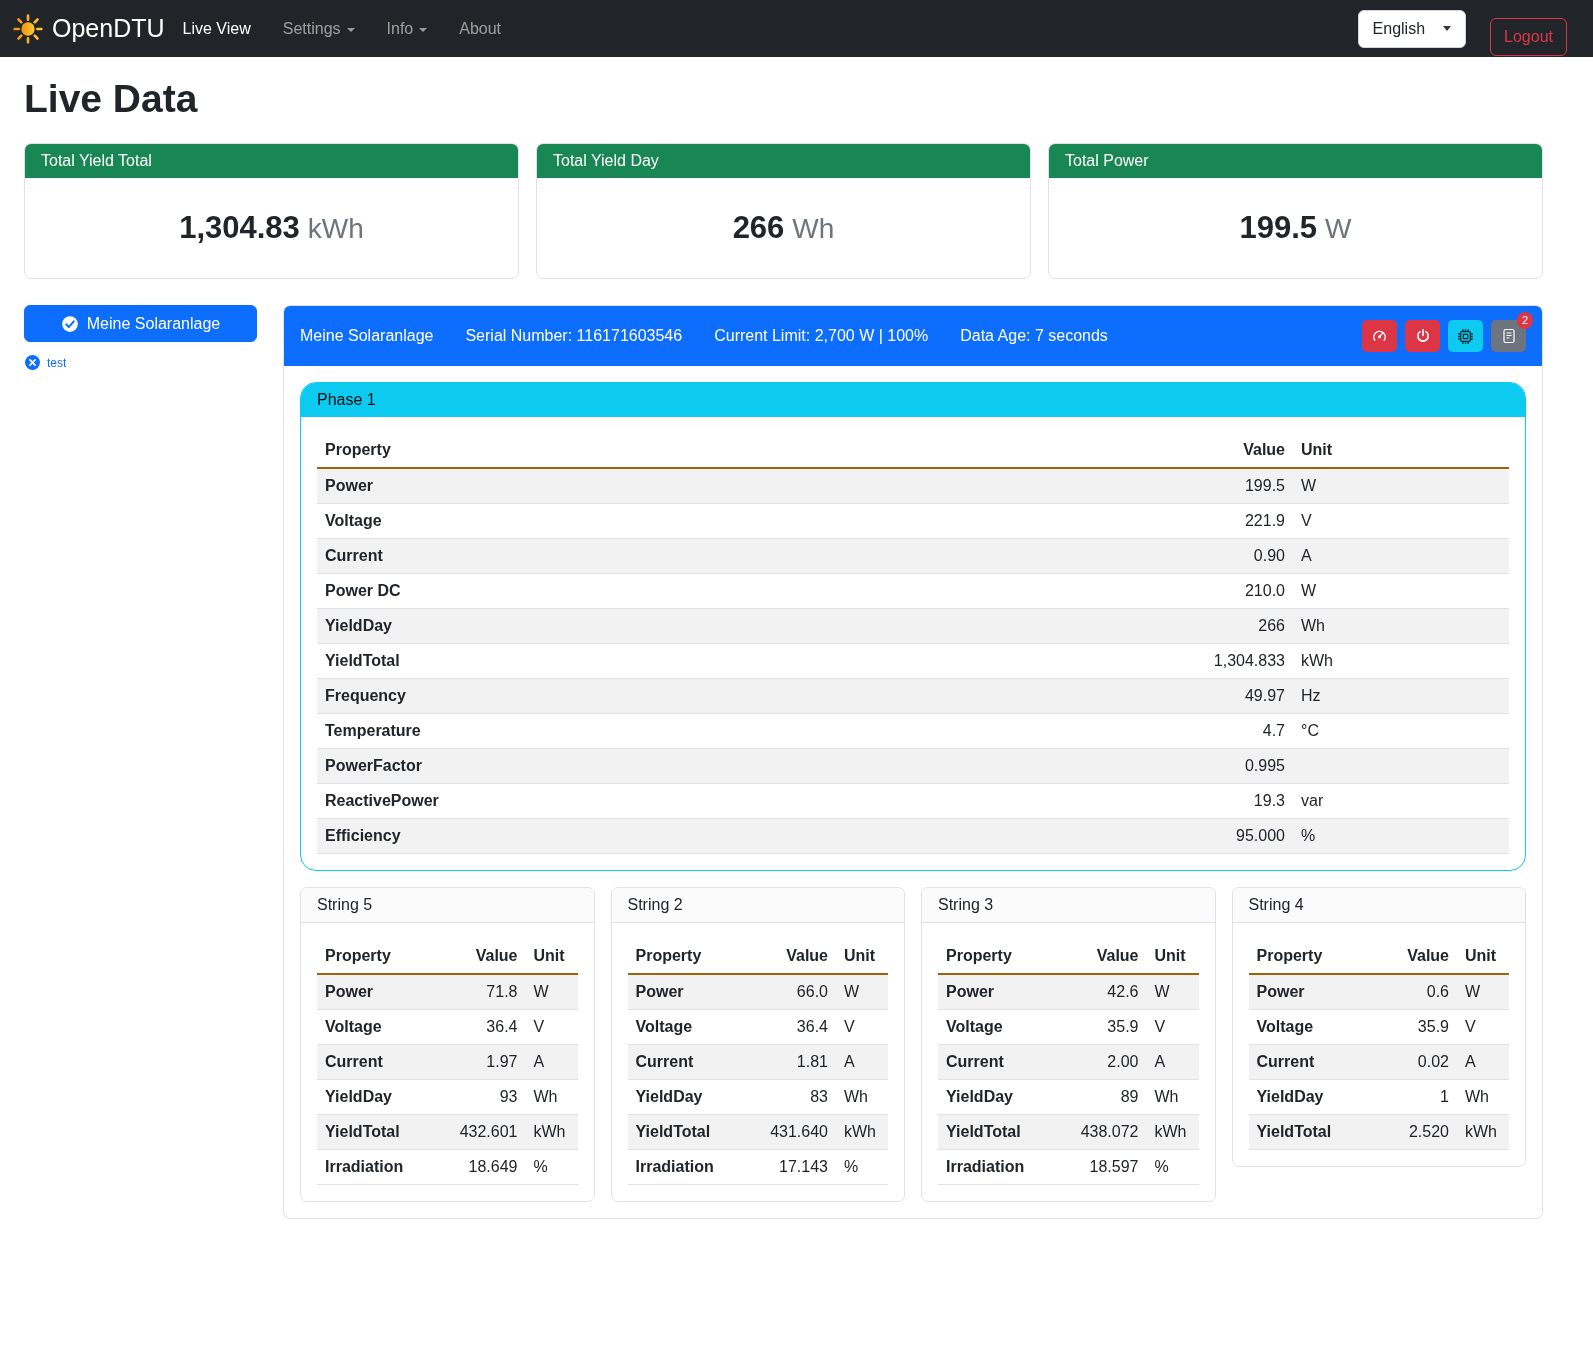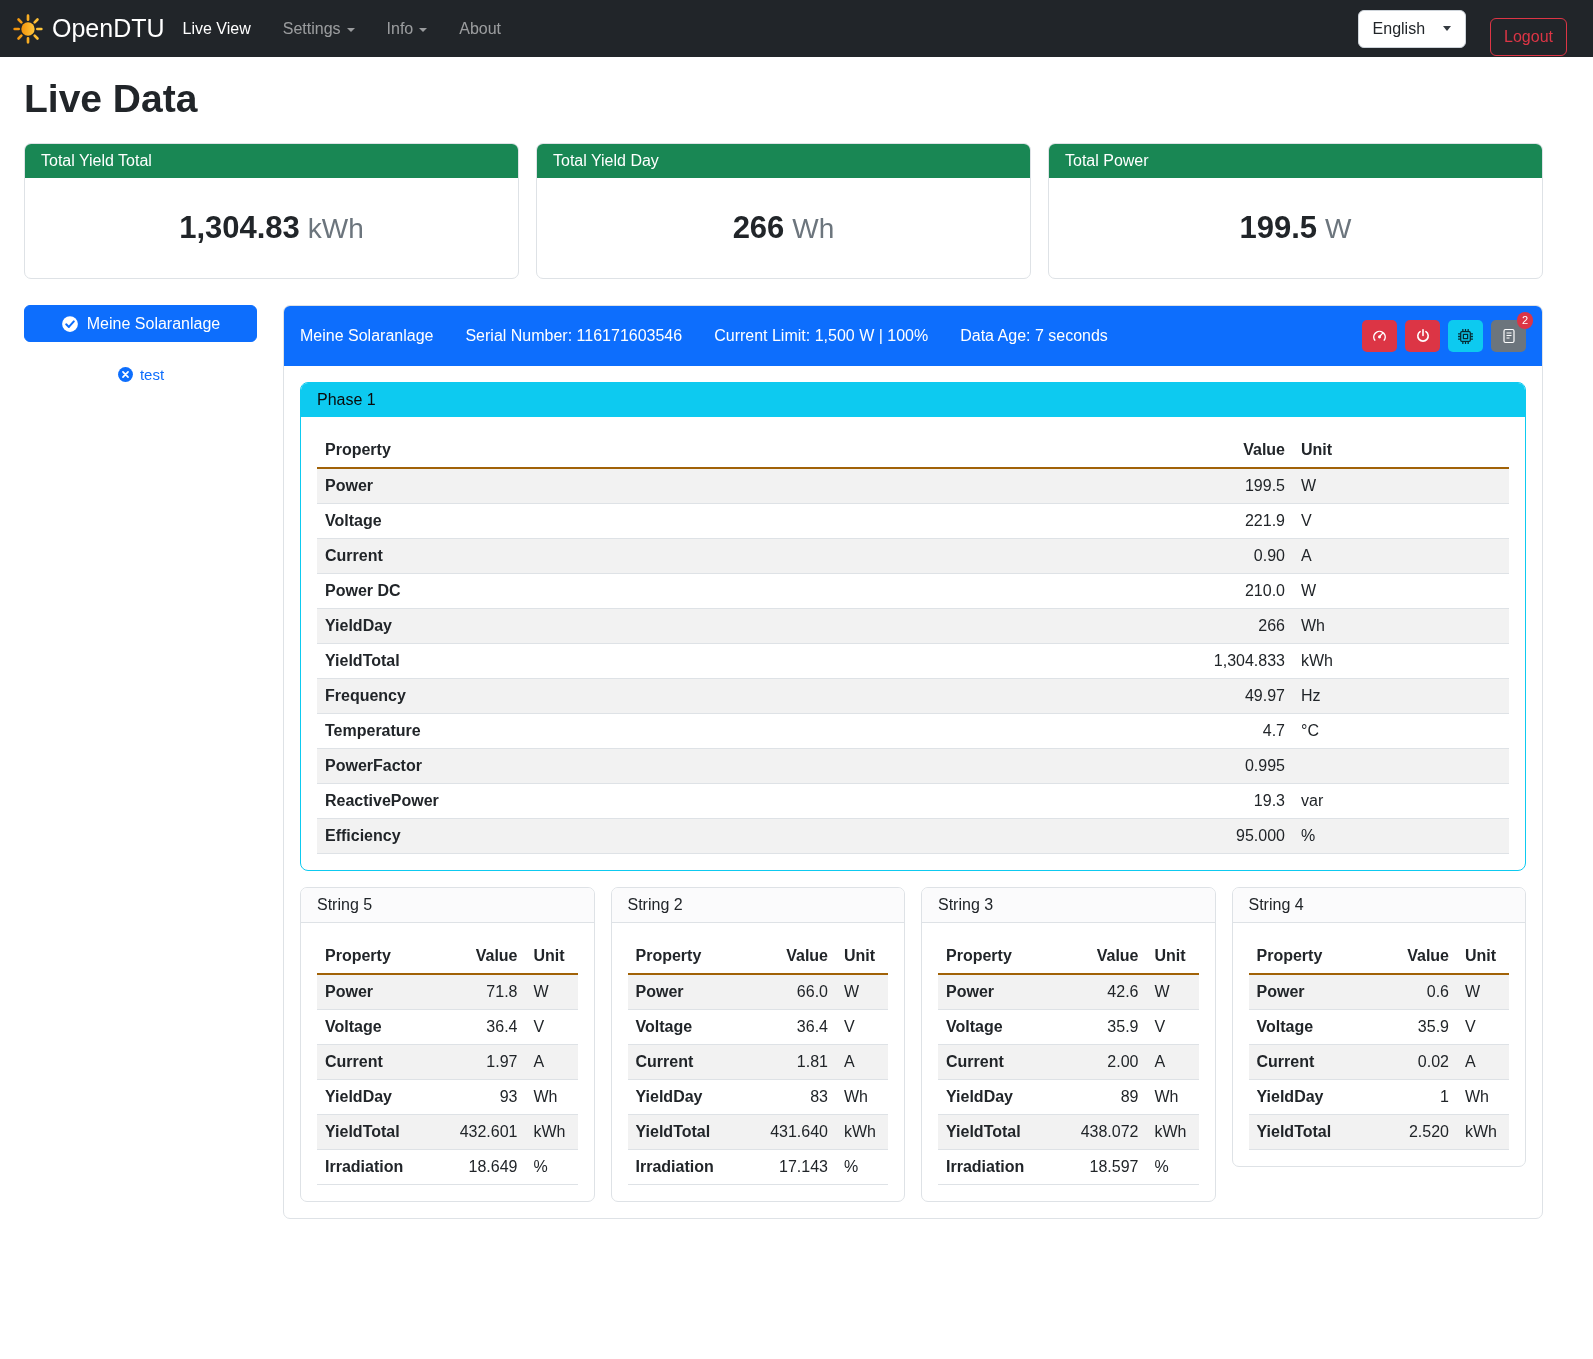--- a/index.html
+++ b/index.html
@@ -86,23 +86,23 @@
   .inverter-col { width:233px; flex:none; }
   .inverter-select-btn {
     width:100%;
     background:#0d6efd; color:#fff;
     border:1px solid #0d6efd; border-radius:6px;
     height:37px; font-size:16px;
     display:flex; align-items:center; justify-content:center; gap:8px;
     cursor:pointer; font-family:inherit;
   }
   .inverter-test {
-    margin-top:24px;
-    display:flex; align-items:center; justify-content:center; gap:6px;
-    color:#0d6efd; font-size:15px; cursor:pointer;
+    margin-top:12px;
+    display:flex; align-items:center; justify-content:flex-start; gap:6px;
+    color:#0d6efd; font-size:12px; cursor:pointer;
   }
 
   
   .panel {
     flex:1;
     border:1px solid #dee2e6; border-radius:7px;
     background:#fff; overflow:hidden;
   }
   .panel-header {
     background:#0d6efd; color:#fff;
@@ -124,21 +124,21 @@
     position:absolute; top:-8px; right:-7px;
     background:#dc3545; color:#fff;
     font-size:11px; line-height:1;
     padding:3px 5px; border-radius:8px;
     min-width:16px; text-align:center;
   }
   .panel-body { padding:16px; }
 
   
   .phase-card {
-    border:1px solid #0dcaf0; border-radius:8px;
+    border:1px solid #0dcaf0; border-radius:16px;
     overflow:hidden; margin-bottom:16px; background:#fff;
   }
   .phase-header {
     background:#0dcaf0; color:#0a0a0a;
     padding:8px 16px; font-size:16px;
   }
   .phase-body { padding:16px; }
 
   
   table.data-table { width:100%; border-collapse:collapse; font-size:16px; }
@@ -260,21 +260,21 @@
           </svg>
         </span>
         <span>test</span>
       </div>
     </aside>
 
     <section class="panel">
       <header class="panel-header">
         <span>Meine Solaranlage</span>
         <span>Serial Number: 116171603546</span>
-        <span>Current Limit: 1,500 W | 100%</span>
+        <span>Current Limit: 2,700 W | 100%</span>
         <span>Data Age: 7 seconds</span>
         <div class="panel-actions">
           <button class="icon-btn danger">
             <span style="display:flex;">
               <svg viewBox="0 0 16 16" width="17" height="17" aria-hidden="true" fill="#fff">
                 <path d="M8 2.5a6 6 0 0 0-4.6 9.85l1.05-.9a4.62 4.62 0 1 1 7.1 0l1.05.9A6 6 0 0 0 8 2.5z"></path>
                 <path d="M8 9.9a1.4 1.4 0 1 0 0-2.8 1.4 1.4 0 0 0 0 2.8z"></path>
                 <path d="M7.45 7.45 11 4.35l.65.65-3.1 3.55z"></path>
               </svg>
             </span>

